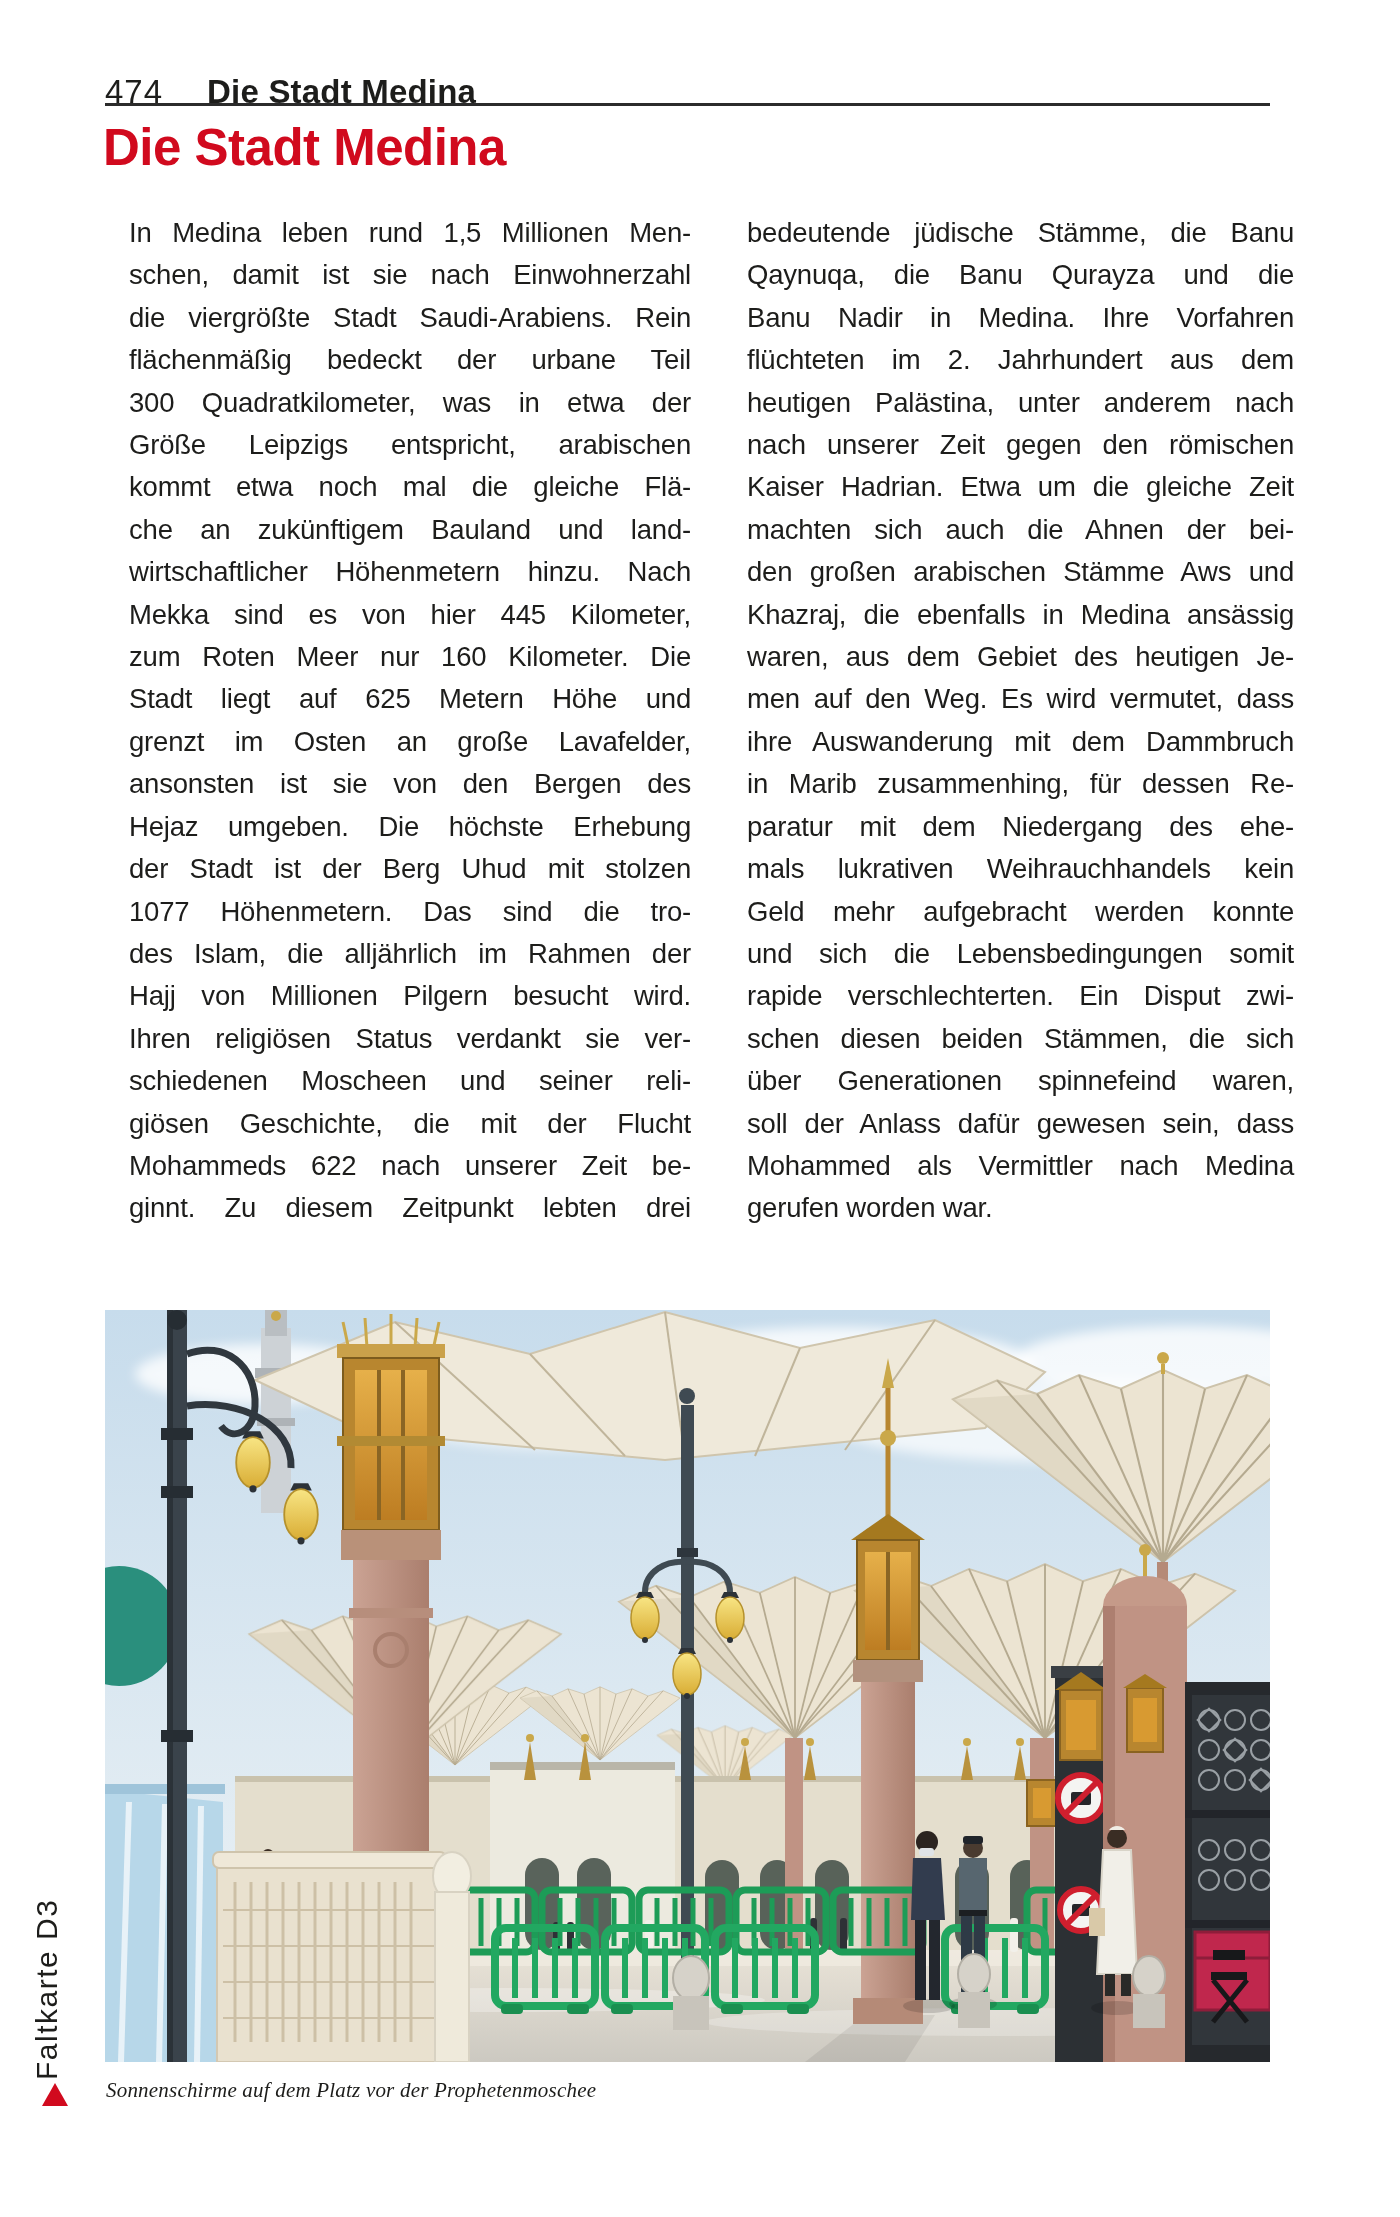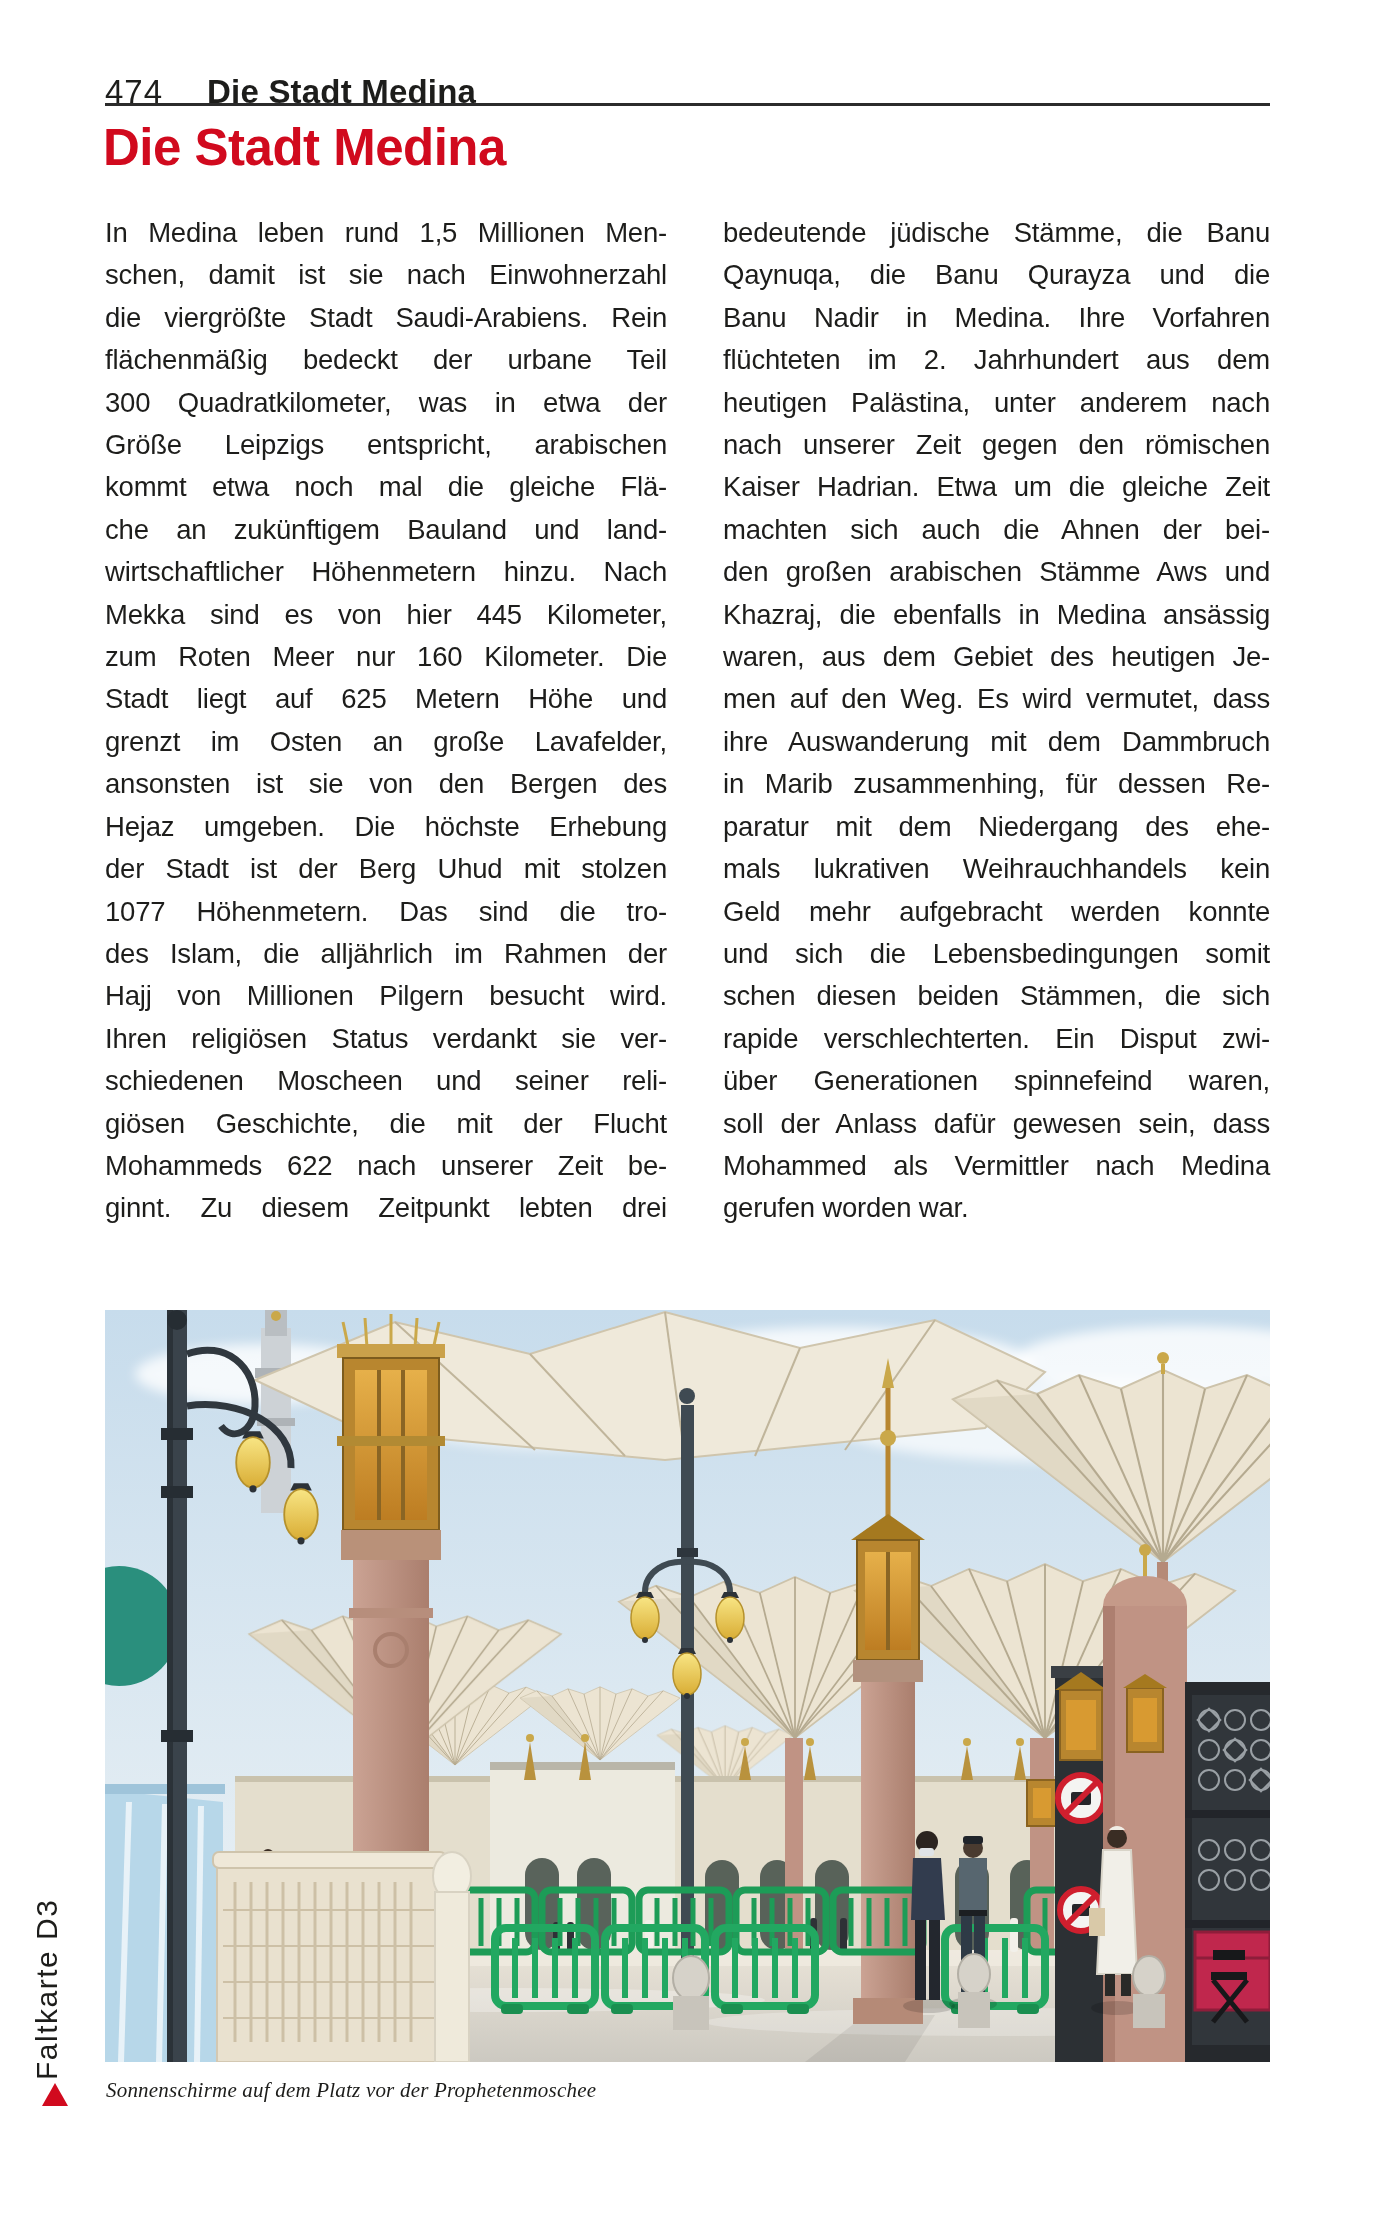--- a/index.html
+++ b/index.html
@@ -10,21 +10,21 @@
   .runninghead { position:absolute; left:105px; top:74px; width:1165px; font-size:33px; line-height:36px; }
   .pagenum  { font-weight:400; letter-spacing:1px; display:inline-block; }
   .runtitle { font-weight:700; display:inline-block; margin-left:44px; letter-spacing:0.2px; }
   .rule { position:absolute; left:105px; top:103px; width:1165px; height:0; border-top:3px solid #2b2b2b; }
   .title {
     position:absolute; left:103px; top:118px; margin:0;
     font-size:51px; font-weight:700; color:#d10a1e; letter-spacing:-0.5px;
   }
   .col {
     position:absolute; top:212px; font-size:27.5px; line-height:42.4px;
-    letter-spacing:-0.2px; color:#1d1d1b;
+    letter-spacing:-0.2px; color:#1d1d1b;margin-left:24px;
   }
   .col-left  { left:105px; width:562px; }
   .col-right { left:723px; width:547px; }
   .line { text-align:justify; text-align-last:justify; }
   .line.lastline { text-align-last:left; }
   .photo { position:absolute; left:105px; top:1310px; width:1165px; height:752px; margin:0; }
   .photo svg { display:block; width:1165px; height:752px; }
   .caption {
     position:absolute; left:106px; top:2078px; width:1100px;
     font-family:"Liberation Serif", serif; font-style:italic;
@@ -91,22 +91,22 @@
       <div class="line">den großen arabischen Stämme Aws und</div>
       <div class="line">Khazraj, die ebenfalls in Medina ansässig</div>
       <div class="line">waren, aus dem Gebiet des heutigen Je-</div>
       <div class="line">men auf den Weg. Es wird vermutet, dass</div>
       <div class="line">ihre Auswanderung mit dem Dammbruch</div>
       <div class="line">in Marib zusammenhing, für dessen Re-</div>
       <div class="line">paratur mit dem Niedergang des ehe-</div>
       <div class="line">mals lukrativen Weihrauchhandels kein</div>
       <div class="line">Geld mehr aufgebracht werden konnte</div>
       <div class="line">und sich die Lebensbedingungen somit</div>
+      <div class="line">rapide verschlechterten. Ein Disput zwi-</div>
       <div class="line">schen diesen beiden Stämmen, die sich</div>
-      <div class="line">rapide verschlechterten. Ein Disput zwi-</div>
       <div class="line">über Generationen spinnefeind waren,</div>
       <div class="line">soll der Anlass dafür gewesen sein, dass</div>
       <div class="line">Mohammed als Vermittler nach Medina</div>
       <div class="line lastline">gerufen worden war.</div>
     </section>
 
   <figure class="photo">
     <svg viewBox="0 0 1165 752" preserveAspectRatio="none">
       <defs>
         <linearGradient id="skyg" x1="0" y1="0" x2="0" y2="1">

